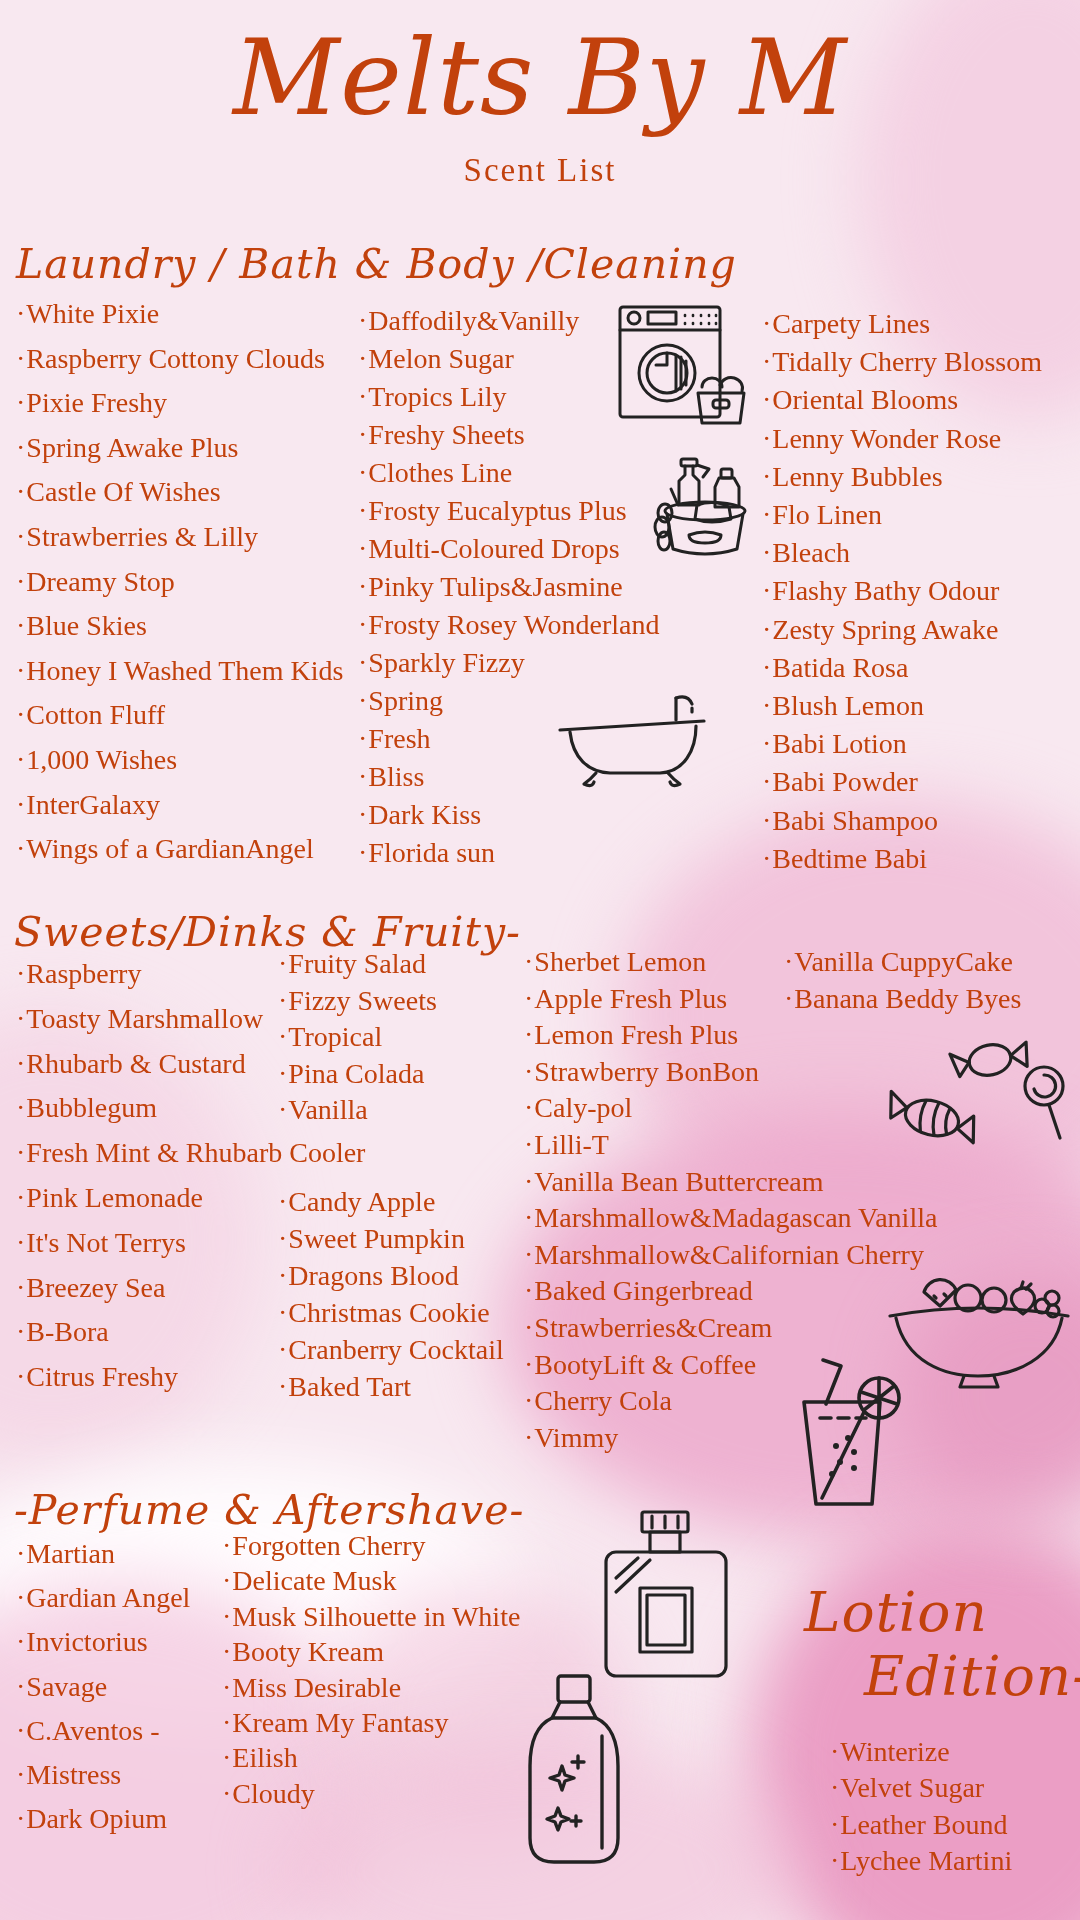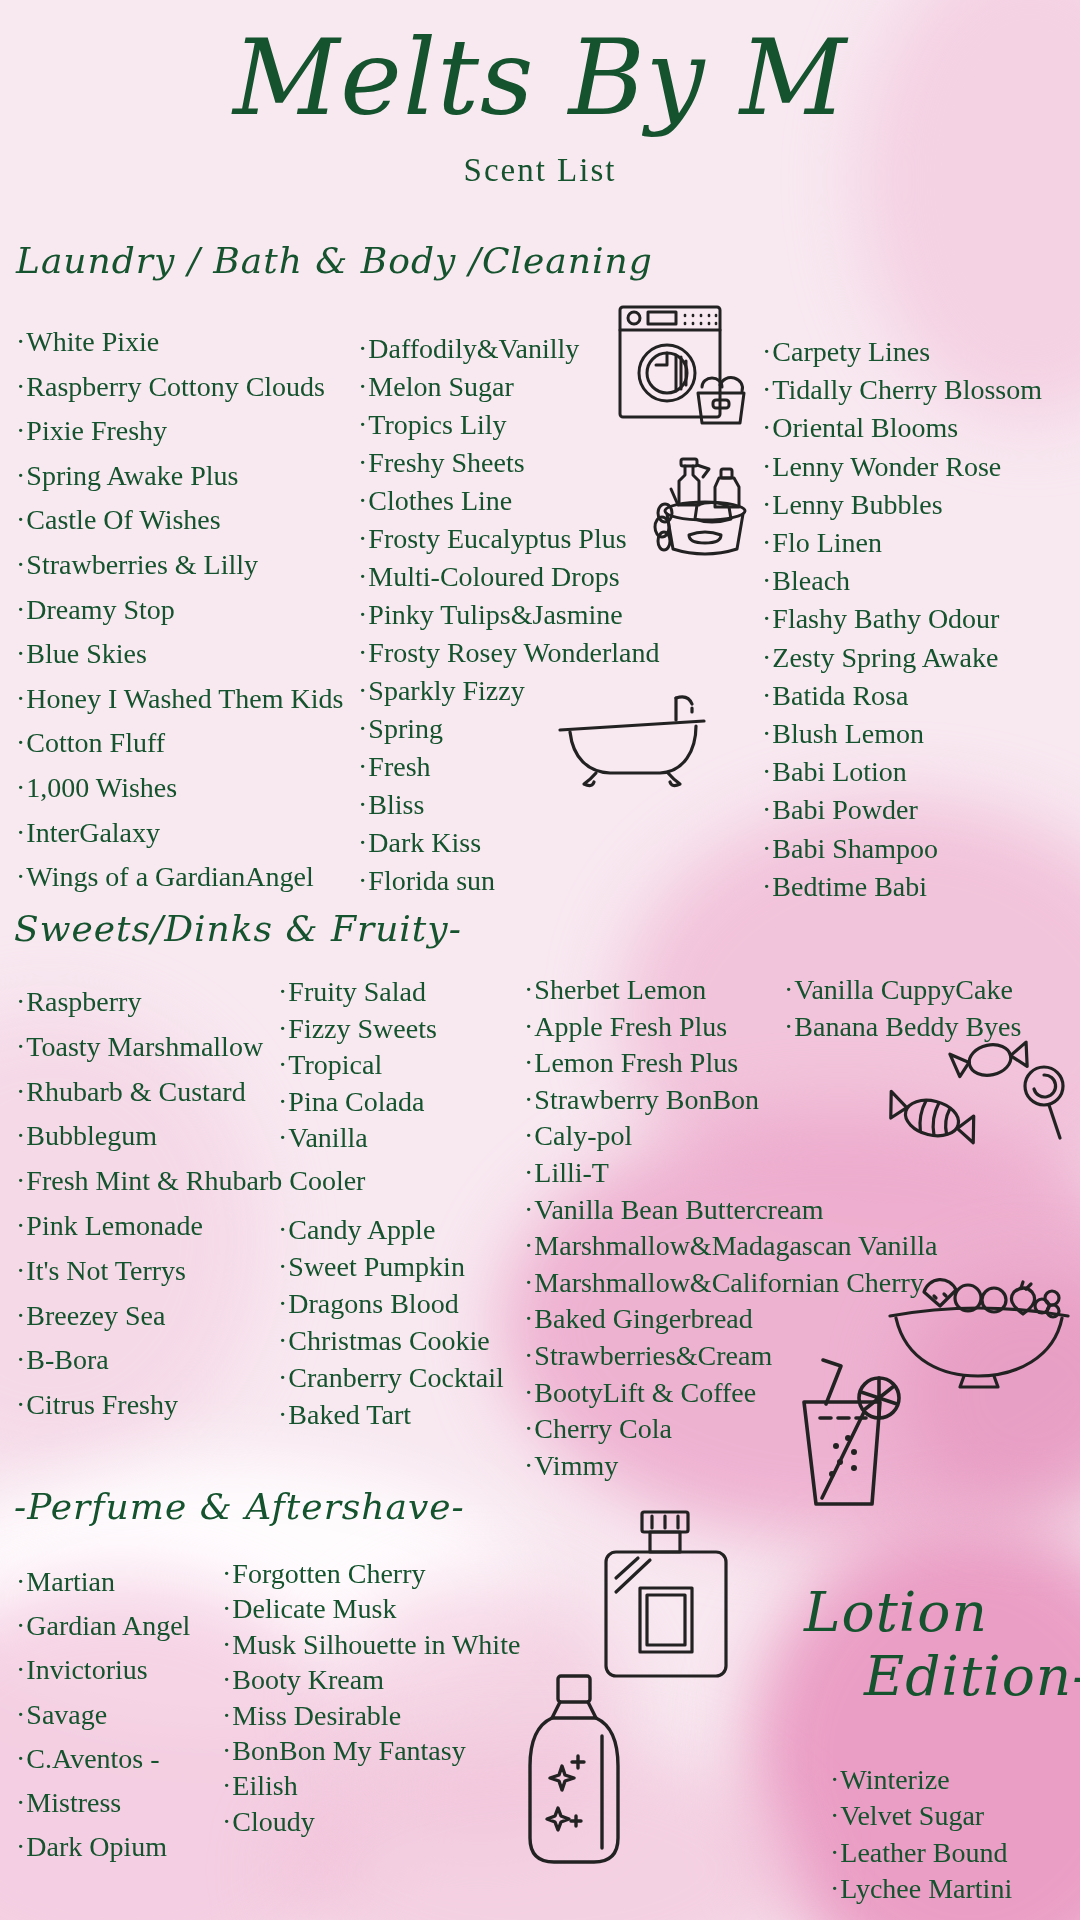--- a/index.html
+++ b/index.html
@@ -1,20 +1,20 @@
 <!DOCTYPE html>
 <html><head>
 <meta charset="utf-8">
 <style>
   html,body { margin:0; padding:0; }
   .page {
     position:relative; width:1080px; height:1920px; overflow:hidden;
     background:#f8e8f0;
     font-family:"Liberation Serif", serif;
-    color:#14532d;
+    color:#c2410c;
   }
   
   .wc { position:absolute; border-radius:50%; filter:blur(34px); pointer-events:none; }
   .wc1 { left:860px; top:-60px;  width:340px; height:480px; background:rgba(243,202,223,.75); }
   .wc2 { left:620px; top:800px;  width:560px; height:430px; background:rgba(240,186,214,.8); }
   .wc3 { left:500px; top:1110px; width:680px; height:430px; background:rgba(236,168,203,.85); }
   .wc4 { left:-160px; top:1010px; width:420px; height:460px; background:rgba(244,206,225,.6); }
   .wc5 { left:-140px; top:1580px; width:520px; height:420px; background:rgba(242,195,219,.7); }
   .wc6 { left:750px; top:1520px; width:440px; height:480px; background:rgba(233,150,192,.9); }
   .wc7 { left:280px; top:1740px; width:520px; height:260px; background:rgba(240,190,215,.55); }
@@ -28,28 +28,28 @@
     letter-spacing:1px;
   }
   .title {
     position:absolute; left:0; top:8px; width:1080px; text-align:center;
     font-size:104px; line-height:140px; font-weight:500;
   }
   .subtitle {
     position:absolute; left:0; top:152px; width:1080px; text-align:center;
     font-size:33px; letter-spacing:2px;
   }
-  .sec-heading { position:absolute; font-size:36px; white-space:nowrap; font-weight:500; }
+  .sec-heading { position:absolute; font-size:41px; white-space:nowrap; font-weight:500; }
   .h-laundry { left:16px;  top:240px; }
   .h-sweets  { left:14px;  top:908px; }
   .h-perfume { left:14px;  top:1486px; }
   .lim1 { position:absolute; left:804px; top:1580px; font-size:55px; font-weight:500; }
   .lim2 { position:absolute; left:864px; top:1644px; font-size:55px; font-weight:500; }
 
-  .col { position:absolute;margin-top:28px; }
+  .col { position:absolute; }
   .scent-item { line-height:var(--pitch,40px); white-space:nowrap; font-size:28px; }
   .bullet { margin-right:1px; }
 
   .icon { position:absolute; }
   .icon svg { display:block; }
 </style>
 </head>
 <body>
 
 <div class="page">
@@ -297,21 +297,21 @@
       <div class="scent-item"><span class="bullet">·</span><span>C.Aventos -</span></div>
       <div class="scent-item"><span class="bullet">·</span><span>Mistress</span></div>
       <div class="scent-item"><span class="bullet">·</span><span>Dark Opium</span></div>
     </div>
   <div class="col" style="left:222px; top:1528px; --pitch:35.4px">
       <div class="scent-item"><span class="bullet">·</span><span>Forgotten Cherry</span></div>
       <div class="scent-item"><span class="bullet">·</span><span>Delicate Musk</span></div>
       <div class="scent-item"><span class="bullet">·</span><span>Musk Silhouette in White</span></div>
       <div class="scent-item"><span class="bullet">·</span><span>Booty Kream</span></div>
       <div class="scent-item"><span class="bullet">·</span><span>Miss Desirable</span></div>
-      <div class="scent-item"><span class="bullet">·</span><span>BonBon My Fantasy</span></div>
+      <div class="scent-item"><span class="bullet">·</span><span>Kream My Fantasy</span></div>
       <div class="scent-item"><span class="bullet">·</span><span>Eilish</span></div>
       <div class="scent-item"><span class="bullet">·</span><span>Cloudy</span></div>
     </div>
 
   <span class="icon" style="left:596px; top:1506px">
     <svg width="140" height="178" viewBox="0 0 140 178" fill="none" stroke="#222" stroke-width="3.2" stroke-linecap="round" stroke-linejoin="round">
       <rect x="46" y="6" width="46" height="20" rx="2"></rect>
       <line x1="56" y1="10" x2="56" y2="22"></line>
         <line x1="69" y1="10" x2="69" y2="22"></line>
         <line x1="82" y1="10" x2="82" y2="22"></line>

